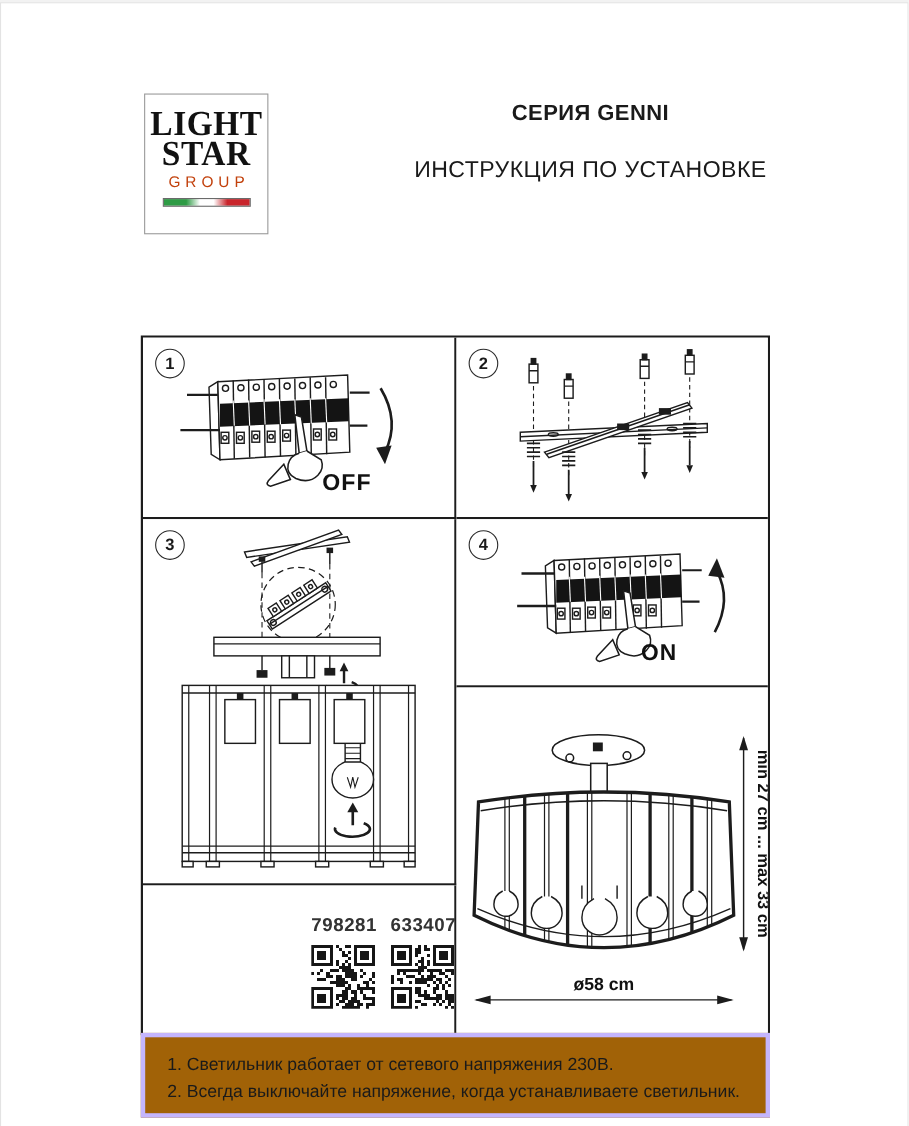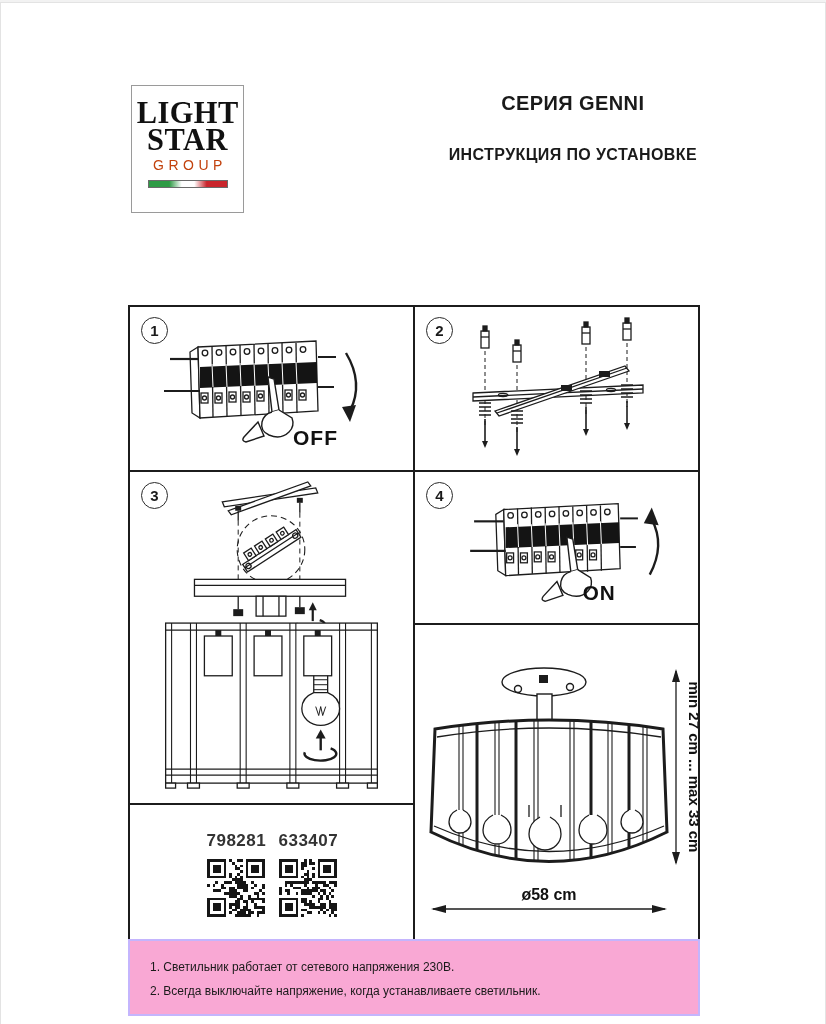--- a/index.html
+++ b/index.html
@@ -11,39 +11,39 @@
   .logo-box{position:absolute;left:130px;top:82px;width:113px;height:128px;border:1px solid #9a9a9a;
             display:flex;flex-direction:column;align-items:center;padding-top:13px;background:#fff;}
   .logo-word{font-family:"Liberation Serif","DejaVu Serif",serif;font-weight:bold;font-size:32px;
              line-height:27px;color:#111;transform:scaleX(.95);letter-spacing:.5px;}
   .logo-group{font-size:14px;letter-spacing:4.5px;color:#c2410c;margin:4px 0 7px;padding-left:5px;}
   .logo-flag{width:80px;height:8px;border:1px solid #6a6a6a;
              background:linear-gradient(90deg,#2e9b45 0%,#2e9b45 26%,#ffffff 42%,#ffffff 58%,#c9252c 74%,#c9252c 100%);}
   
   .header-right{position:absolute;right:128px;top:86px;text-align:center;}
   .header-series,.header-articles{font-size:20px;font-weight:bold;line-height:28px;letter-spacing:.4px;}
-  .header-title{margin-top:24px;font-size:16px;font-weight:bold;line-height:28px;letter-spacing:.4px;}
+  .header-title{margin-top:24px;font-size:21px;font-weight:normal;line-height:28px;letter-spacing:.4px;}
   
   .grid{position:absolute;left:127px;top:302px;width:572px;height:636px;border:2px solid #1c1c1c;background:#fff;}
   .cell{position:absolute;background:#fff;}
   .bR{border-right:2px solid #1c1c1c;}
   .bB{border-bottom:2px solid #1c1c1c;}
   .cell svg{display:block;width:100%;height:100%;}
   .badge{position:absolute;left:11px;top:10px;width:27px;height:27px;border:1.6px solid #2a2a2a;border-radius:50%;
          display:flex;align-items:center;justify-content:center;font-size:15px;font-weight:bold;background:#fff;z-index:2;}
   svg text{font-family:"Liberation Sans","DejaVu Sans",sans-serif;fill:#111;}
   
-  .qr-wrap{display:flex;flex-direction:column;align-items:center;padding-top:26px;height:100%;}
+  .qr-wrap{display:flex;flex-direction:column;align-items:flex-end;padding-top:26px;height:100%;}
   .qr-labels{display:flex;gap:14px;margin-bottom:8px;}
   .qr-labels span{width:58px;text-align:center;font-size:17px;font-weight:bold;color:#333;letter-spacing:.5px;}
   .qr-codes{display:flex;gap:14px;}
   .qr{width:58px;height:58px;}
   
-  .notes{position:absolute;left:127px;top:936px;width:572px;height:77px;border:2px solid #c4b5fd;background:#f9a8d4;
-         padding:14px 14px 0 20px;font-size:12px;line-height:24px;}
+  .notes{position:absolute;left:127px;top:936px;width:572px;height:77px;border:4px solid #c4b5fd;background:#a16207;
+         padding:14px 14px 0 20px;font-size:16px;line-height:24px;}
 </style>
 </head>
 <body>
 
 <div class="page">
 
   <div class="logo-box">
     <div class="logo-word">LIGHT</div>
     <div class="logo-word">STAR</div>
     <div class="logo-group">GROUP</div>

